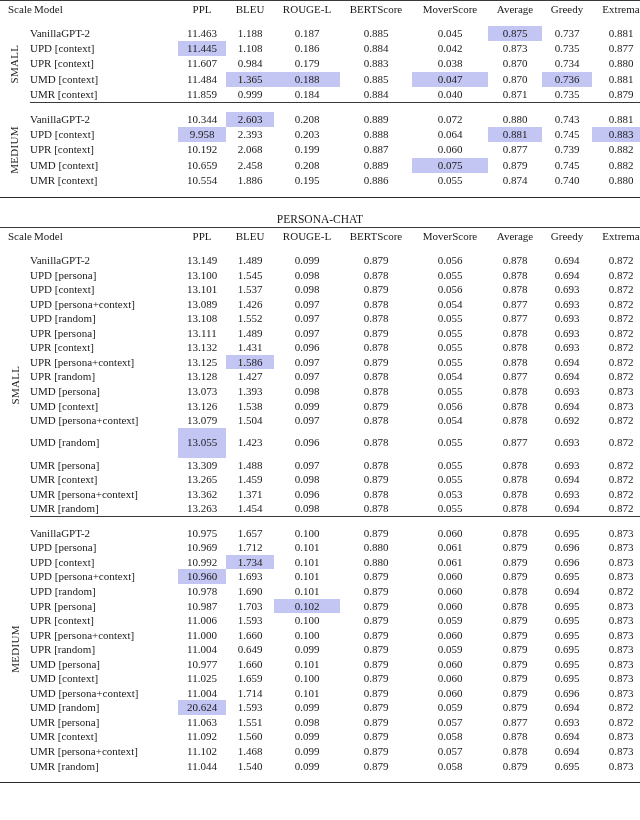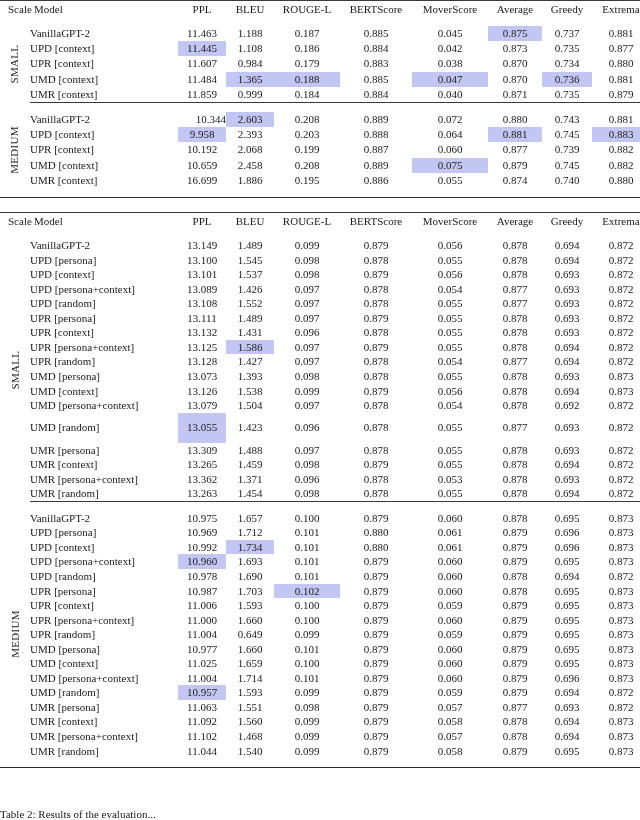--- a/index.html
+++ b/index.html
@@ -227,21 +227,21 @@
             <td class="line" colspan="9"></td>
           </tr>
           <tr class="spacer">
             <td colspan="10"></td>
           </tr>
           <tr class="drow">
             <td class="scalecell" rowspan="5" style="height: 15.2px; line-height: 15.2px;">
               <span class="rotlabel">MEDIUM</span>
             </td>
             <td class="c-model" style="height: 15.2px; line-height: 15.2px;">VanillaGPT-2</td>
-            <td class="num" style="height: 15.2px; line-height: 15.2px; text-align: right;">10.344</td>
+            <td class="num" style="height: 15.2px; line-height: 15.2px;">10.344</td>
             <td class="num hl" style="height: 15.2px; line-height: 15.2px;">2.603</td>
             <td class="num" style="height: 15.2px; line-height: 15.2px;">0.208</td>
             <td class="num" style="height: 15.2px; line-height: 15.2px;">0.889</td>
             <td class="num" style="height: 15.2px; line-height: 15.2px;">0.072</td>
             <td class="num" style="height: 15.2px; line-height: 15.2px;">0.880</td>
             <td class="num" style="height: 15.2px; line-height: 15.2px;">0.743</td>
             <td class="num" style="height: 15.2px; line-height: 15.2px;">0.881</td>
           </tr>
           <tr class="drow">
             <td class="c-model" style="height: 15.2px; line-height: 15.2px;">UPD [context]</td>
@@ -271,37 +271,38 @@
             <td class="num" style="height: 15.2px; line-height: 15.2px;">2.458</td>
             <td class="num" style="height: 15.2px; line-height: 15.2px;">0.208</td>
             <td class="num" style="height: 15.2px; line-height: 15.2px;">0.889</td>
             <td class="num hl" style="height: 15.2px; line-height: 15.2px;">0.075</td>
             <td class="num" style="height: 15.2px; line-height: 15.2px;">0.879</td>
             <td class="num" style="height: 15.2px; line-height: 15.2px;">0.745</td>
             <td class="num" style="height: 15.2px; line-height: 15.2px;">0.882</td>
           </tr>
           <tr class="drow">
             <td class="c-model" style="height: 15.2px; line-height: 15.2px;">UMR [context]</td>
-            <td class="num" style="height: 15.2px; line-height: 15.2px;">16.699</td>
+            <td class="num" style="height: 15.2px; line-height: 15.2px;">10.554</td>
             <td class="num" style="height: 15.2px; line-height: 15.2px;">1.886</td>
             <td class="num" style="height: 15.2px; line-height: 15.2px;">0.195</td>
             <td class="num" style="height: 15.2px; line-height: 15.2px;">0.886</td>
             <td class="num" style="height: 15.2px; line-height: 15.2px;">0.055</td>
             <td class="num" style="height: 15.2px; line-height: 15.2px;">0.874</td>
             <td class="num" style="height: 15.2px; line-height: 15.2px;">0.740</td>
             <td class="num" style="height: 15.2px; line-height: 15.2px;">0.880</td>
           </tr>
           <tr class="spacer rule-bottom">
             <td colspan="10"></td>
           </tr>
         </tbody>
     </table>
   </div>
 
   <div class="tblock" style="margin-top:14px;">
+    <div class="caption-top">PERSONA-CHAT</div>
     <table class="maintbl">
       <colgroup>
         <col class="w-scale">
           <col class="w-model">
           <col class="w-ppl">
           <col class="w-bleu">
         <col class="w-rouge">
           <col class="w-bert">
           <col class="w-mover">
           <col class="w-avg">
@@ -651,21 +652,21 @@
             <td class="num" style="height: 14.55px; line-height: 14.55px;">1.714</td>
             <td class="num" style="height: 14.55px; line-height: 14.55px;">0.101</td>
             <td class="num" style="height: 14.55px; line-height: 14.55px;">0.879</td>
             <td class="num" style="height: 14.55px; line-height: 14.55px;">0.060</td>
             <td class="num" style="height: 14.55px; line-height: 14.55px;">0.879</td>
             <td class="num" style="height: 14.55px; line-height: 14.55px;">0.696</td>
             <td class="num" style="height: 14.55px; line-height: 14.55px;">0.873</td>
           </tr>
           <tr class="drow">
             <td class="c-model" style="height: 14.55px; line-height: 14.55px;">UMD [random]</td>
-            <td class="num hl" style="height: 14.55px; line-height: 14.55px;">10.957</td>
+            <td class="num hl" style="height: 14.55px; line-height: 14.55px;">20.624</td>
             <td class="num" style="height: 14.55px; line-height: 14.55px;">1.593</td>
             <td class="num" style="height: 14.55px; line-height: 14.55px;">0.099</td>
             <td class="num" style="height: 14.55px; line-height: 14.55px;">0.879</td>
             <td class="num" style="height: 14.55px; line-height: 14.55px;">0.059</td>
             <td class="num" style="height: 14.55px; line-height: 14.55px;">0.879</td>
             <td class="num" style="height: 14.55px; line-height: 14.55px;">0.694</td>
             <td class="num" style="height: 14.55px; line-height: 14.55px;">0.872</td>
           </tr>
           <tr class="drow">
             <td class="c-model" style="height: 14.55px; line-height: 14.55px;">UMR [persona]</td>
@@ -711,15 +712,14 @@
             <td class="num" style="height: 14.55px; line-height: 14.55px;">0.695</td>
             <td class="num" style="height: 14.55px; line-height: 14.55px;">0.873</td>
           </tr>
           <tr class="spacer rule-bottom">
             <td colspan="10"></td>
           </tr>
         </tbody>
     </table>
   </div>
 
-  <div class="bottom-caption">Table 2: Results of the evaluation...</div>
 
 </div>
 
 </body></html>

